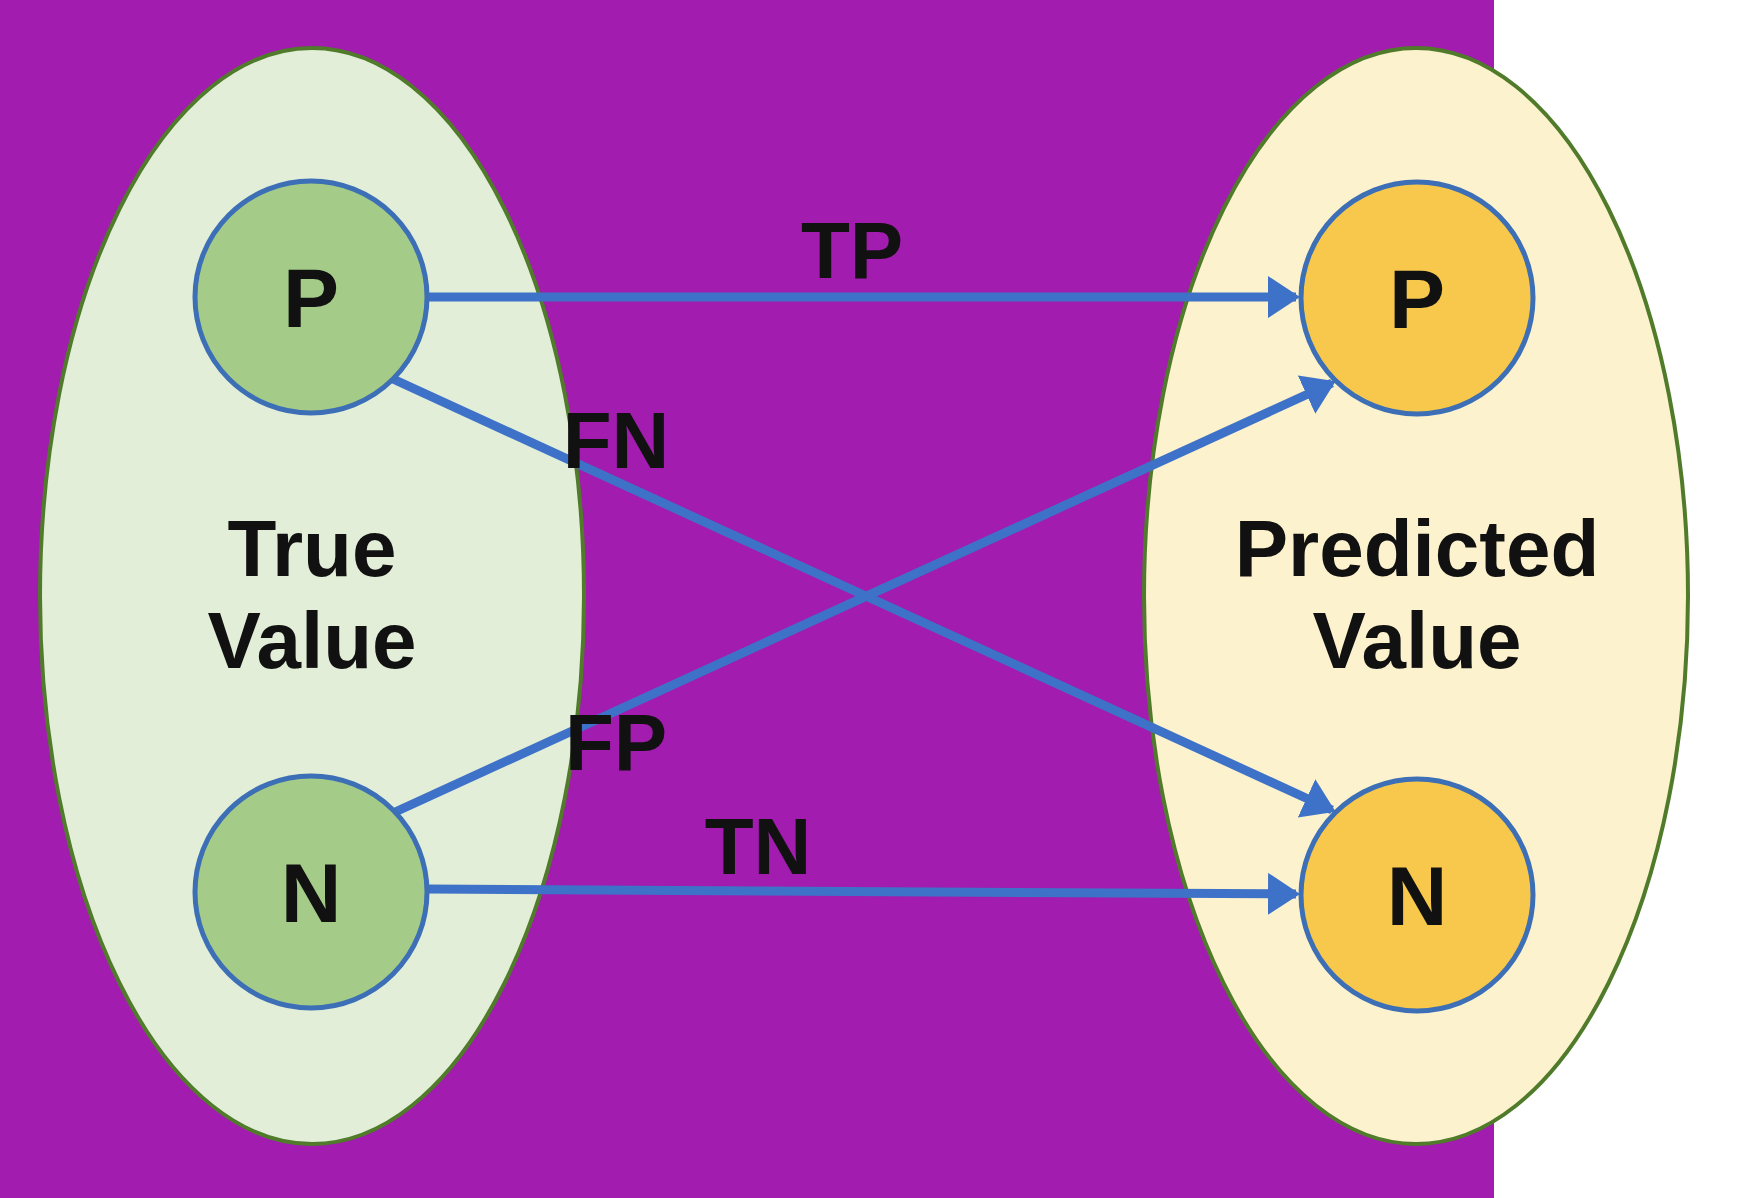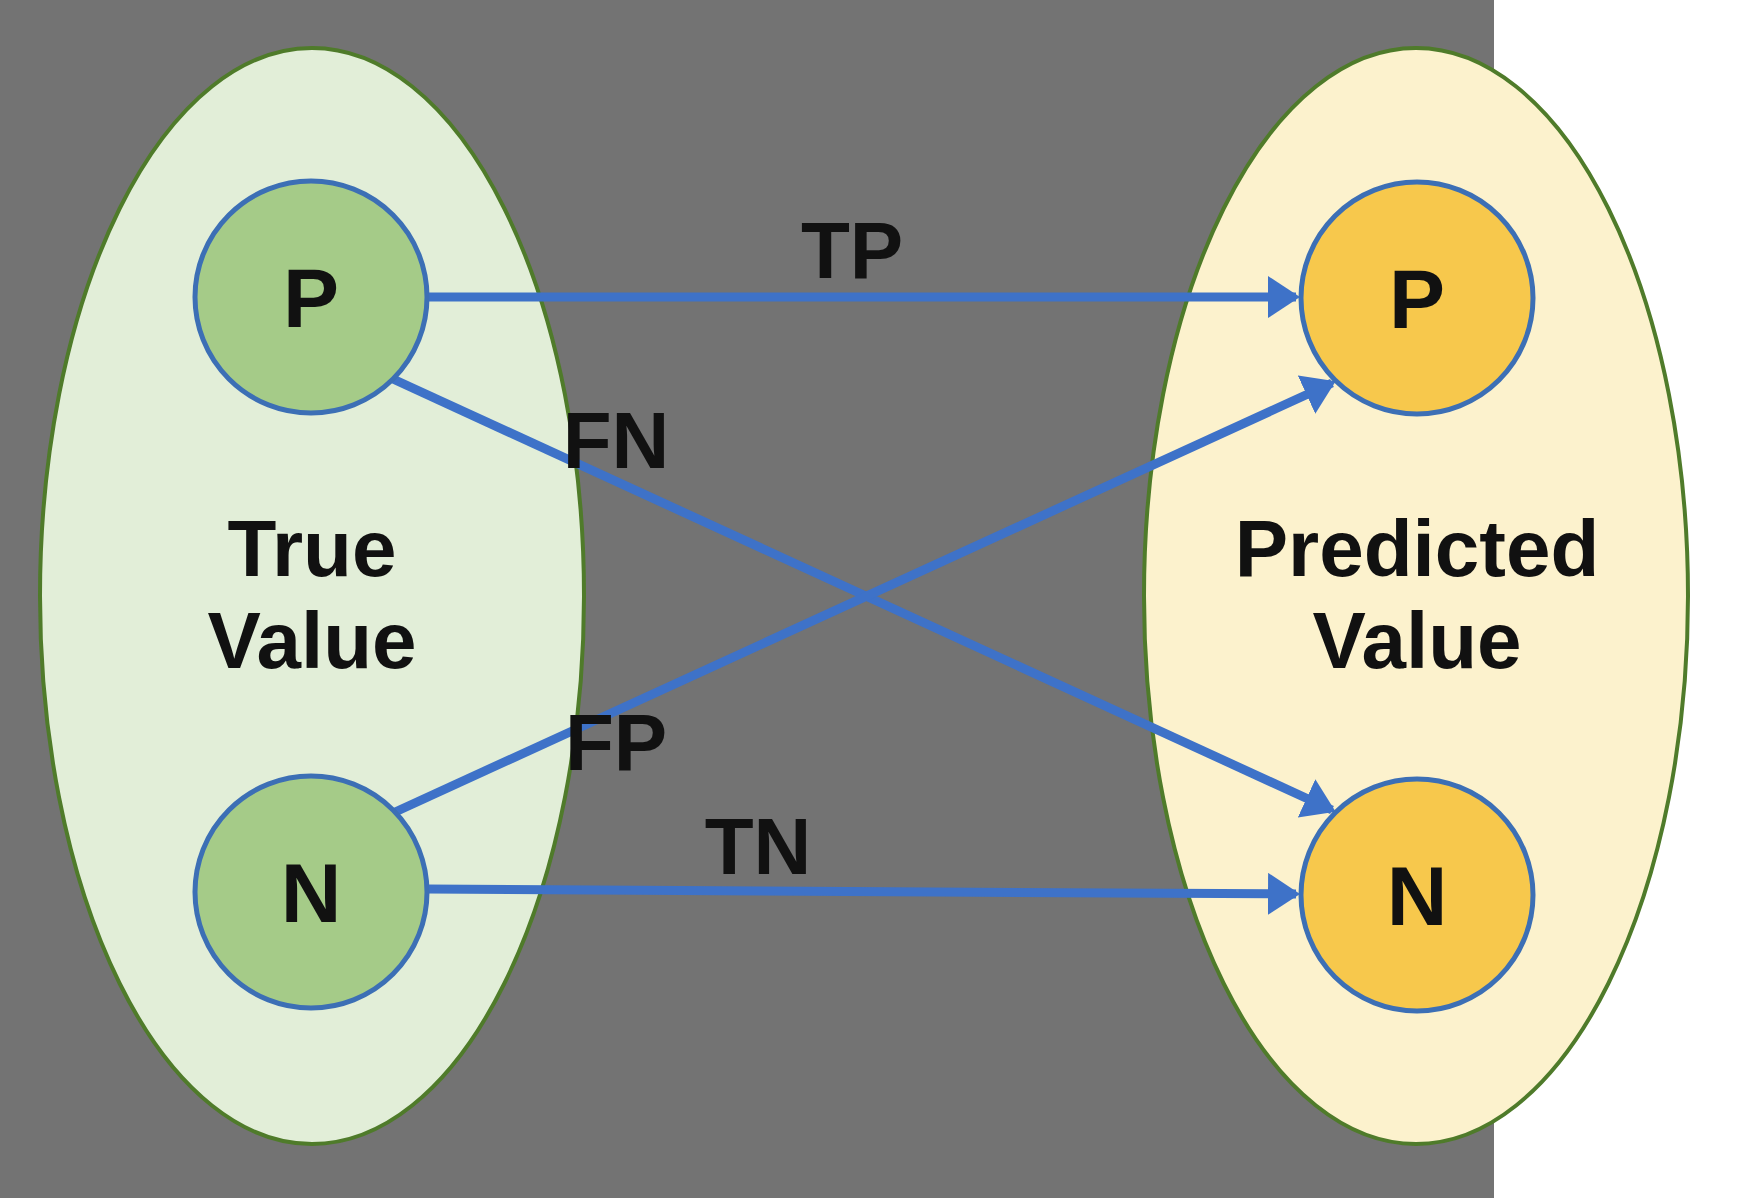--- a/index.html
+++ b/index.html
@@ -6,21 +6,21 @@
     margin: 0;
     padding: 0;
     background: #ffffff;
     width: 1741px;
     height: 1198px;
     overflow: hidden;
   }
   .diagram-wrap {
     width: 1494px;
     height: 1198px;
-    background: #737373;
+    background: #a21caf;
   }
   svg {
     display: block;
   }
   .set-title {
     font-family: "Liberation Sans", sans-serif;
     font-weight: 700;
     font-size: 80px;
     text-anchor: middle;
   }

